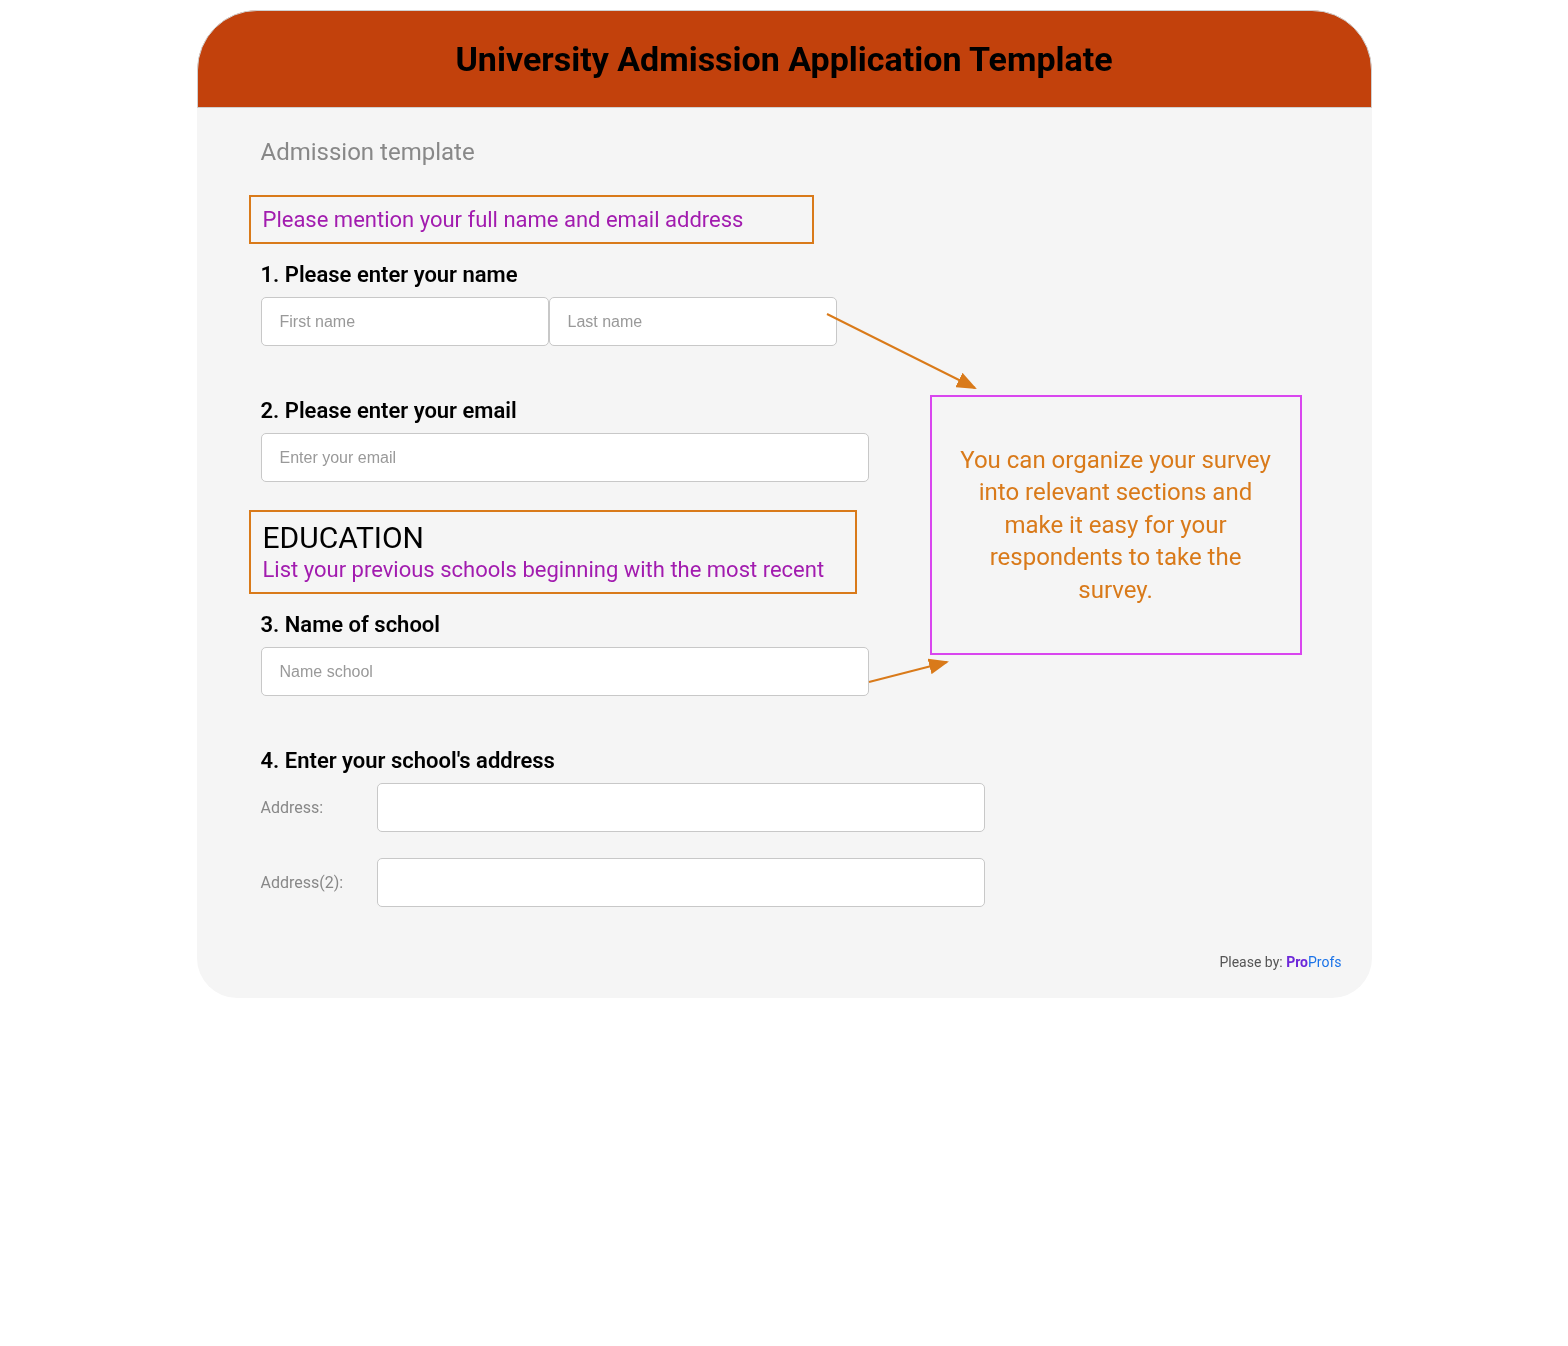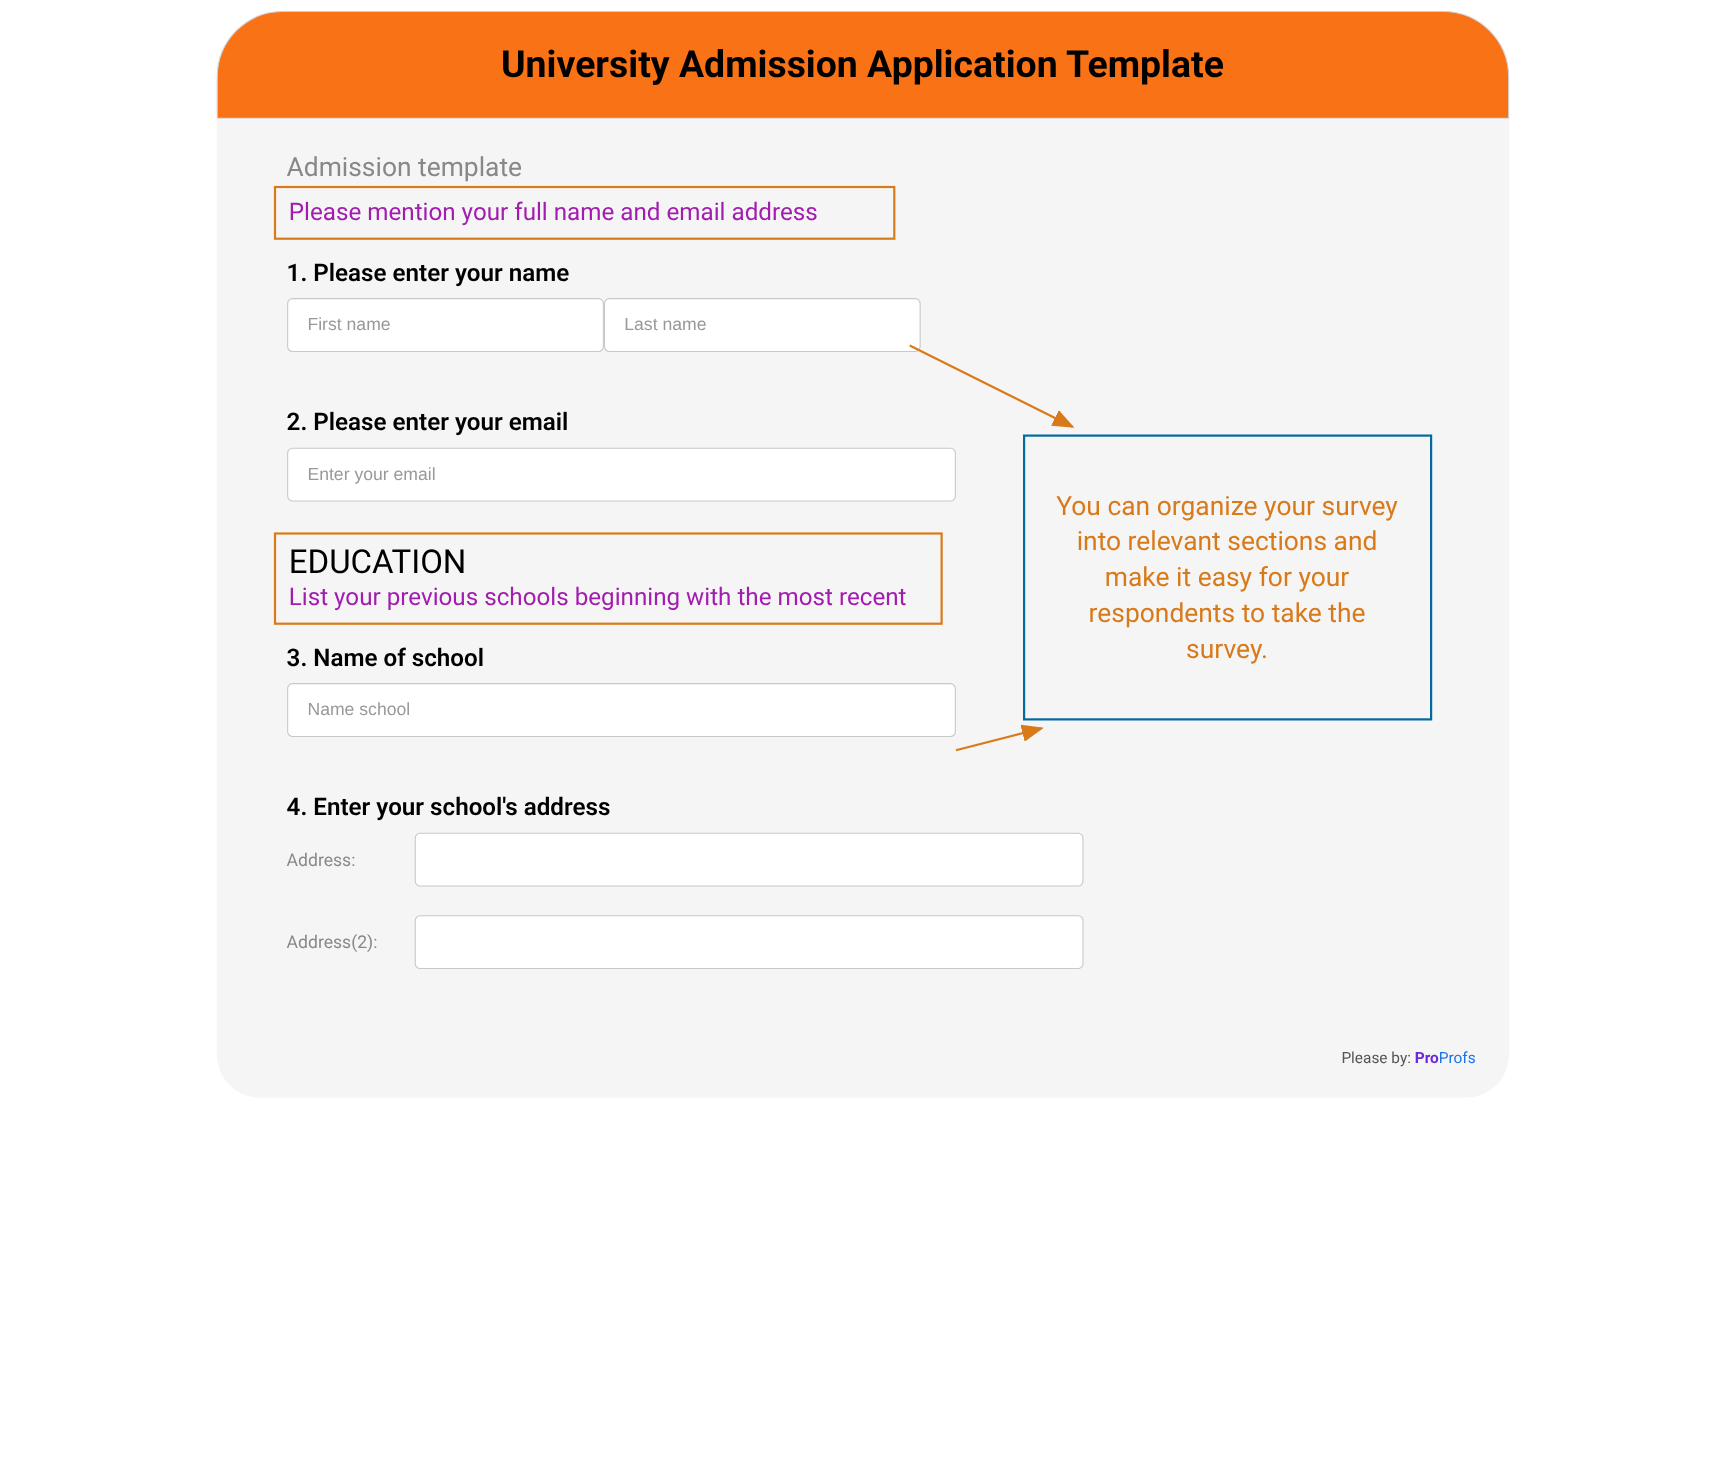--- a/index.html
+++ b/index.html
@@ -11,21 +11,21 @@
       font-family: -apple-system, BlinkMacSystemFont, "Segoe UI", Roboto, Helvetica, Arial, sans-serif;
       background: #fff;
       padding: 10px;
     }
     .page-container {
       width: 1175px;
       margin: 0 auto;
       position: relative;
     }
     .header-card {
-      background: #f97316;
+      background: #c2410c;
       border: 1px solid #d0d0d0;
       border-top-left-radius: 60px;
       border-top-right-radius: 60px;
       padding: 28px 20px;
       text-align: center;
     }
     .page-title {
       font-size: 34px;
       font-weight: 700;
       color: #000;
@@ -35,21 +35,21 @@
       border: none;
       border-bottom-left-radius: 40px;
       border-bottom-right-radius: 40px;
       padding: 30px 52px 30px 52px;
       position: relative;
       min-height: 890px;
     }
     .subtitle {
       font-size: 24px;
       color: #888;
-      margin-bottom: 3px;
+      margin-bottom: 29px;
       margin-left: 12px;
     }
     .section-box {
       border: 2px solid #d97a1a;
       padding: 8px 12px 10px 12px;
       width: 565px;
       margin-bottom: 18px;
     }
     .section-box-2 {
       width: 608px;
@@ -112,21 +112,21 @@
       font-size: 16px;
       width: 608px;
       height: 49px;
     }
     .callout-box {
       position: absolute;
       top: 287px;
       left: 733px;
       width: 372px;
       height: 260px;
-      border: 2px solid #0369a1;
+      border: 2px solid #d946ef;
       display: flex;
       align-items: center;
       justify-content: center;
       padding: 24px;
       text-align: center;
     }
     .callout-text {
       font-size: 24px;
       color: #d97a1a;
       line-height: 1.35;

